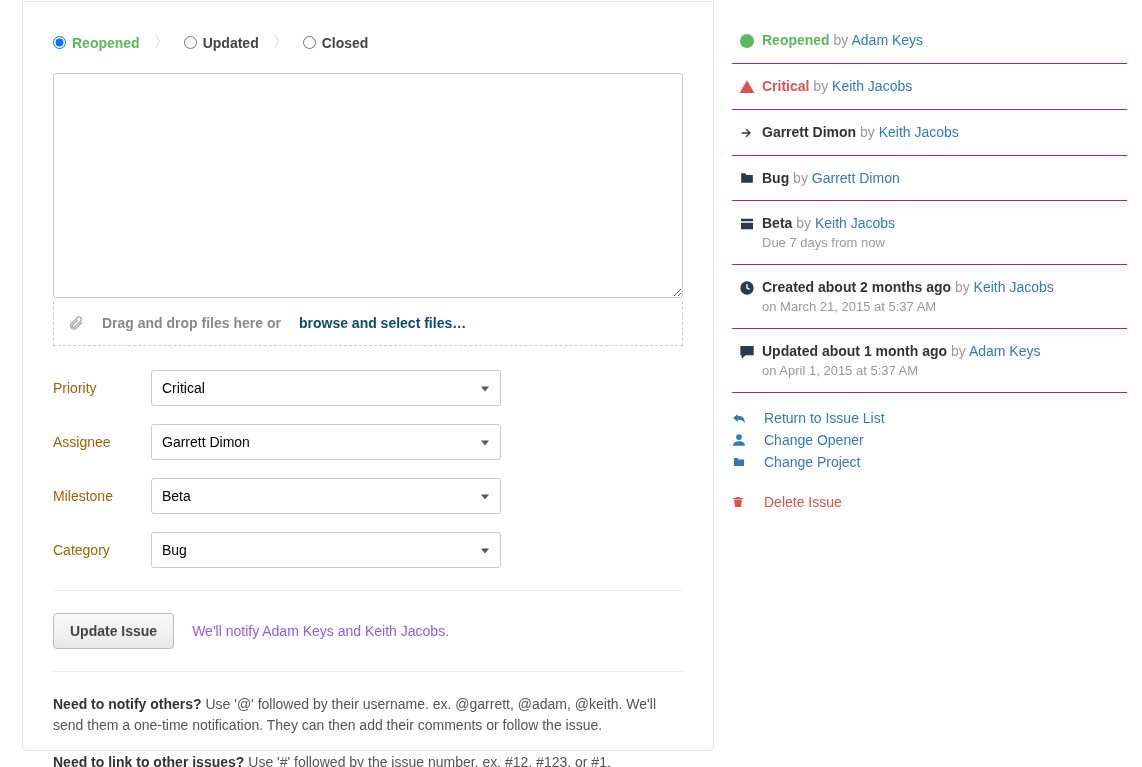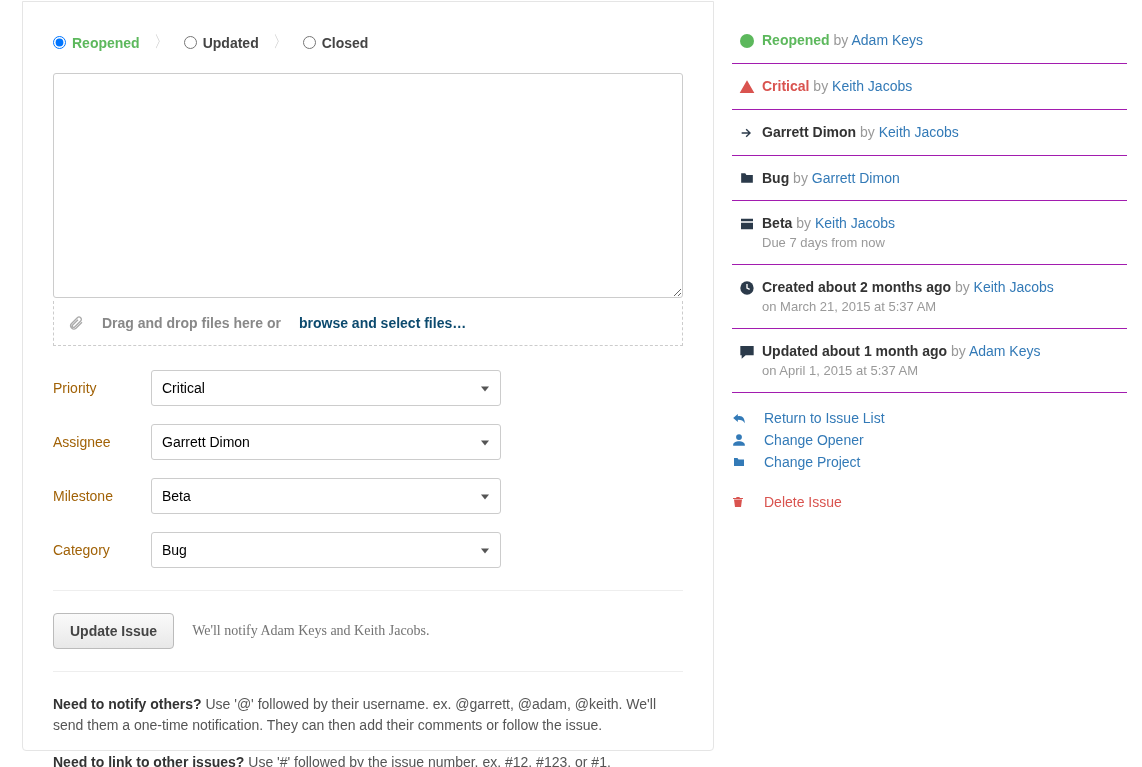--- a/index.html
+++ b/index.html
@@ -120,21 +120,21 @@
 .btn {
   background: linear-gradient(#fafafa, #e8e8e8);
   border: 1px solid #bbb;
   border-radius: 4px;
   padding: 9px 16px;
   font-weight: 600;
   color: #444;
   cursor: pointer;
   font-size: 14px;
 }
-.notify-text { color: #737373; font-family: Liberation Serif, serif; }
+.notify-text { color: #8b5cf6; }
 .help-text { color: #555; margin-top: 16px; line-height: 1.5; }
 .help-text strong { color: #333; }
 
 .side-item {
   display: flex;
   padding: 14px 0;
   border-bottom: 1px solid #a21caf;
 }
 .side-icon {
   width: 30px;

